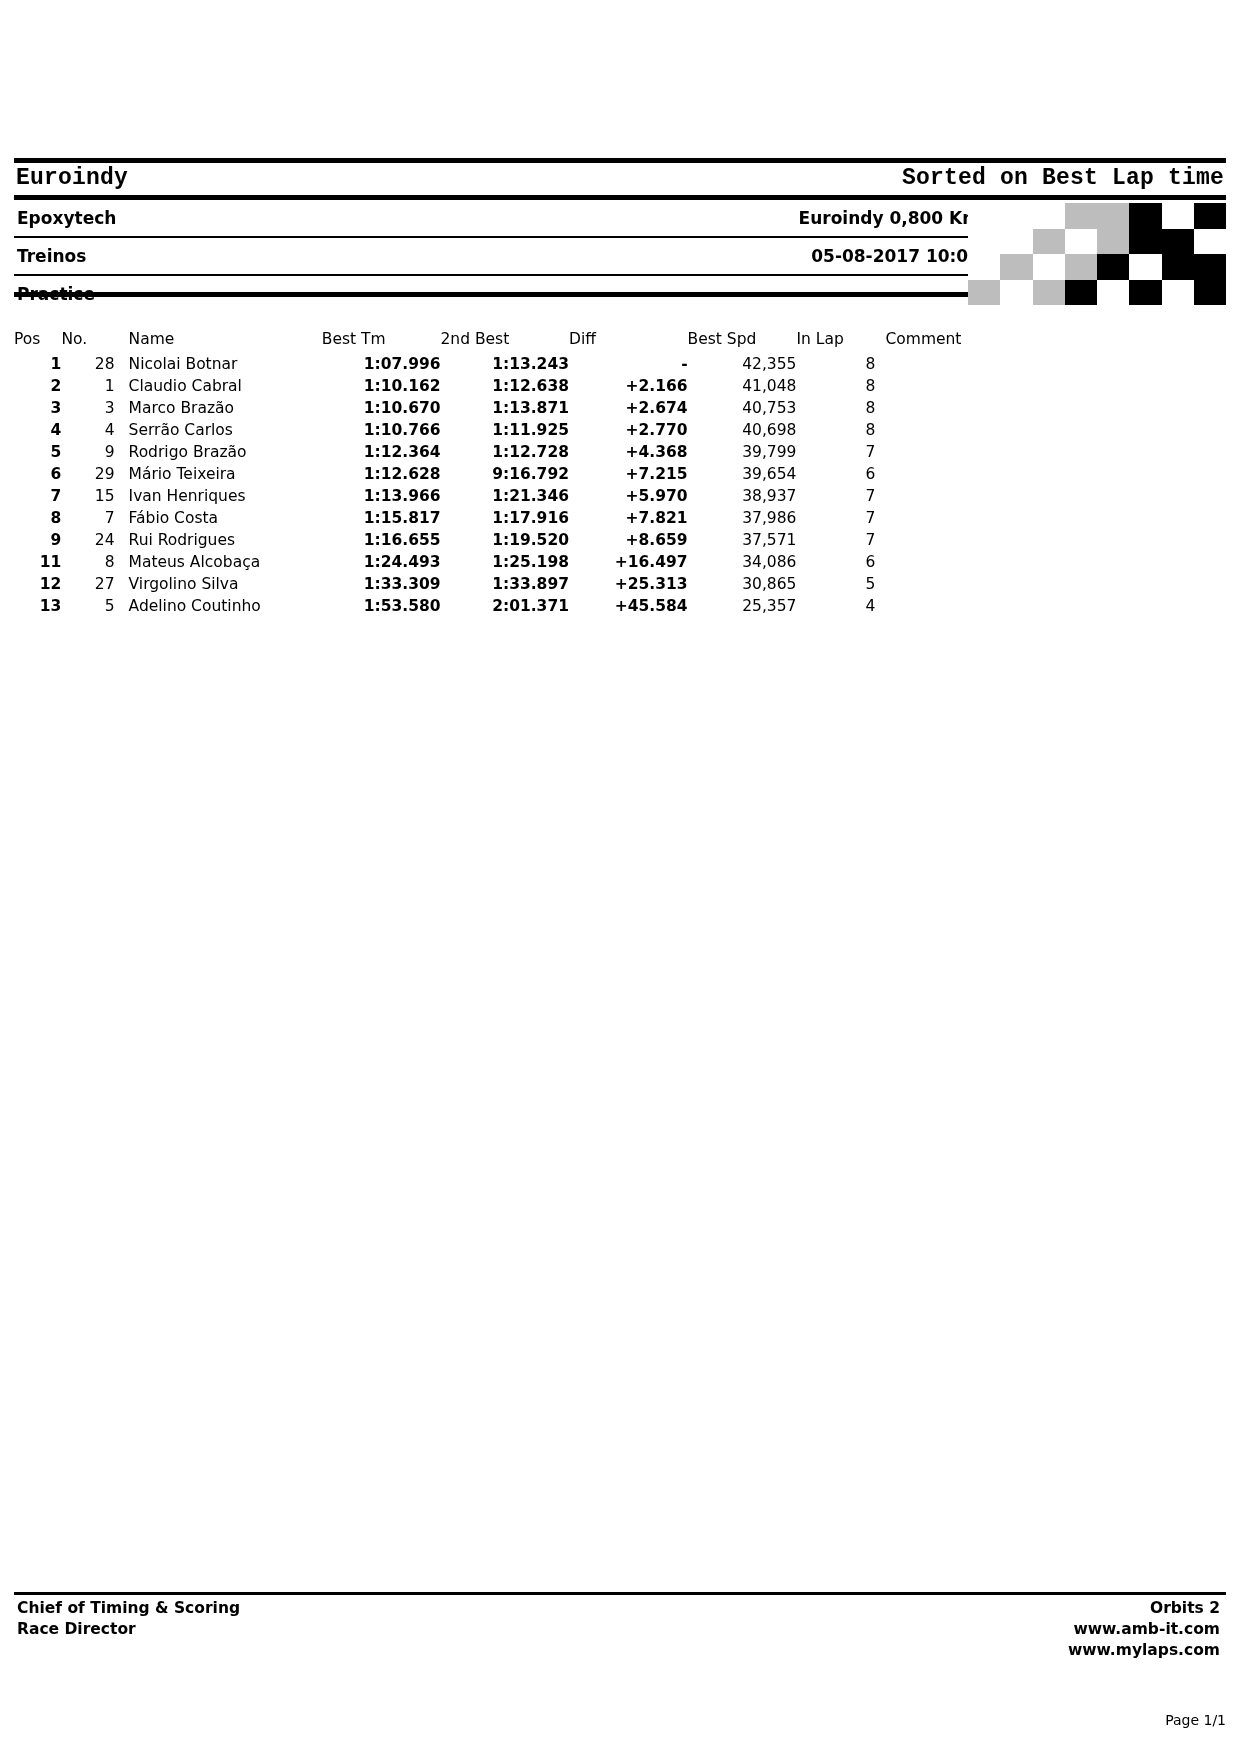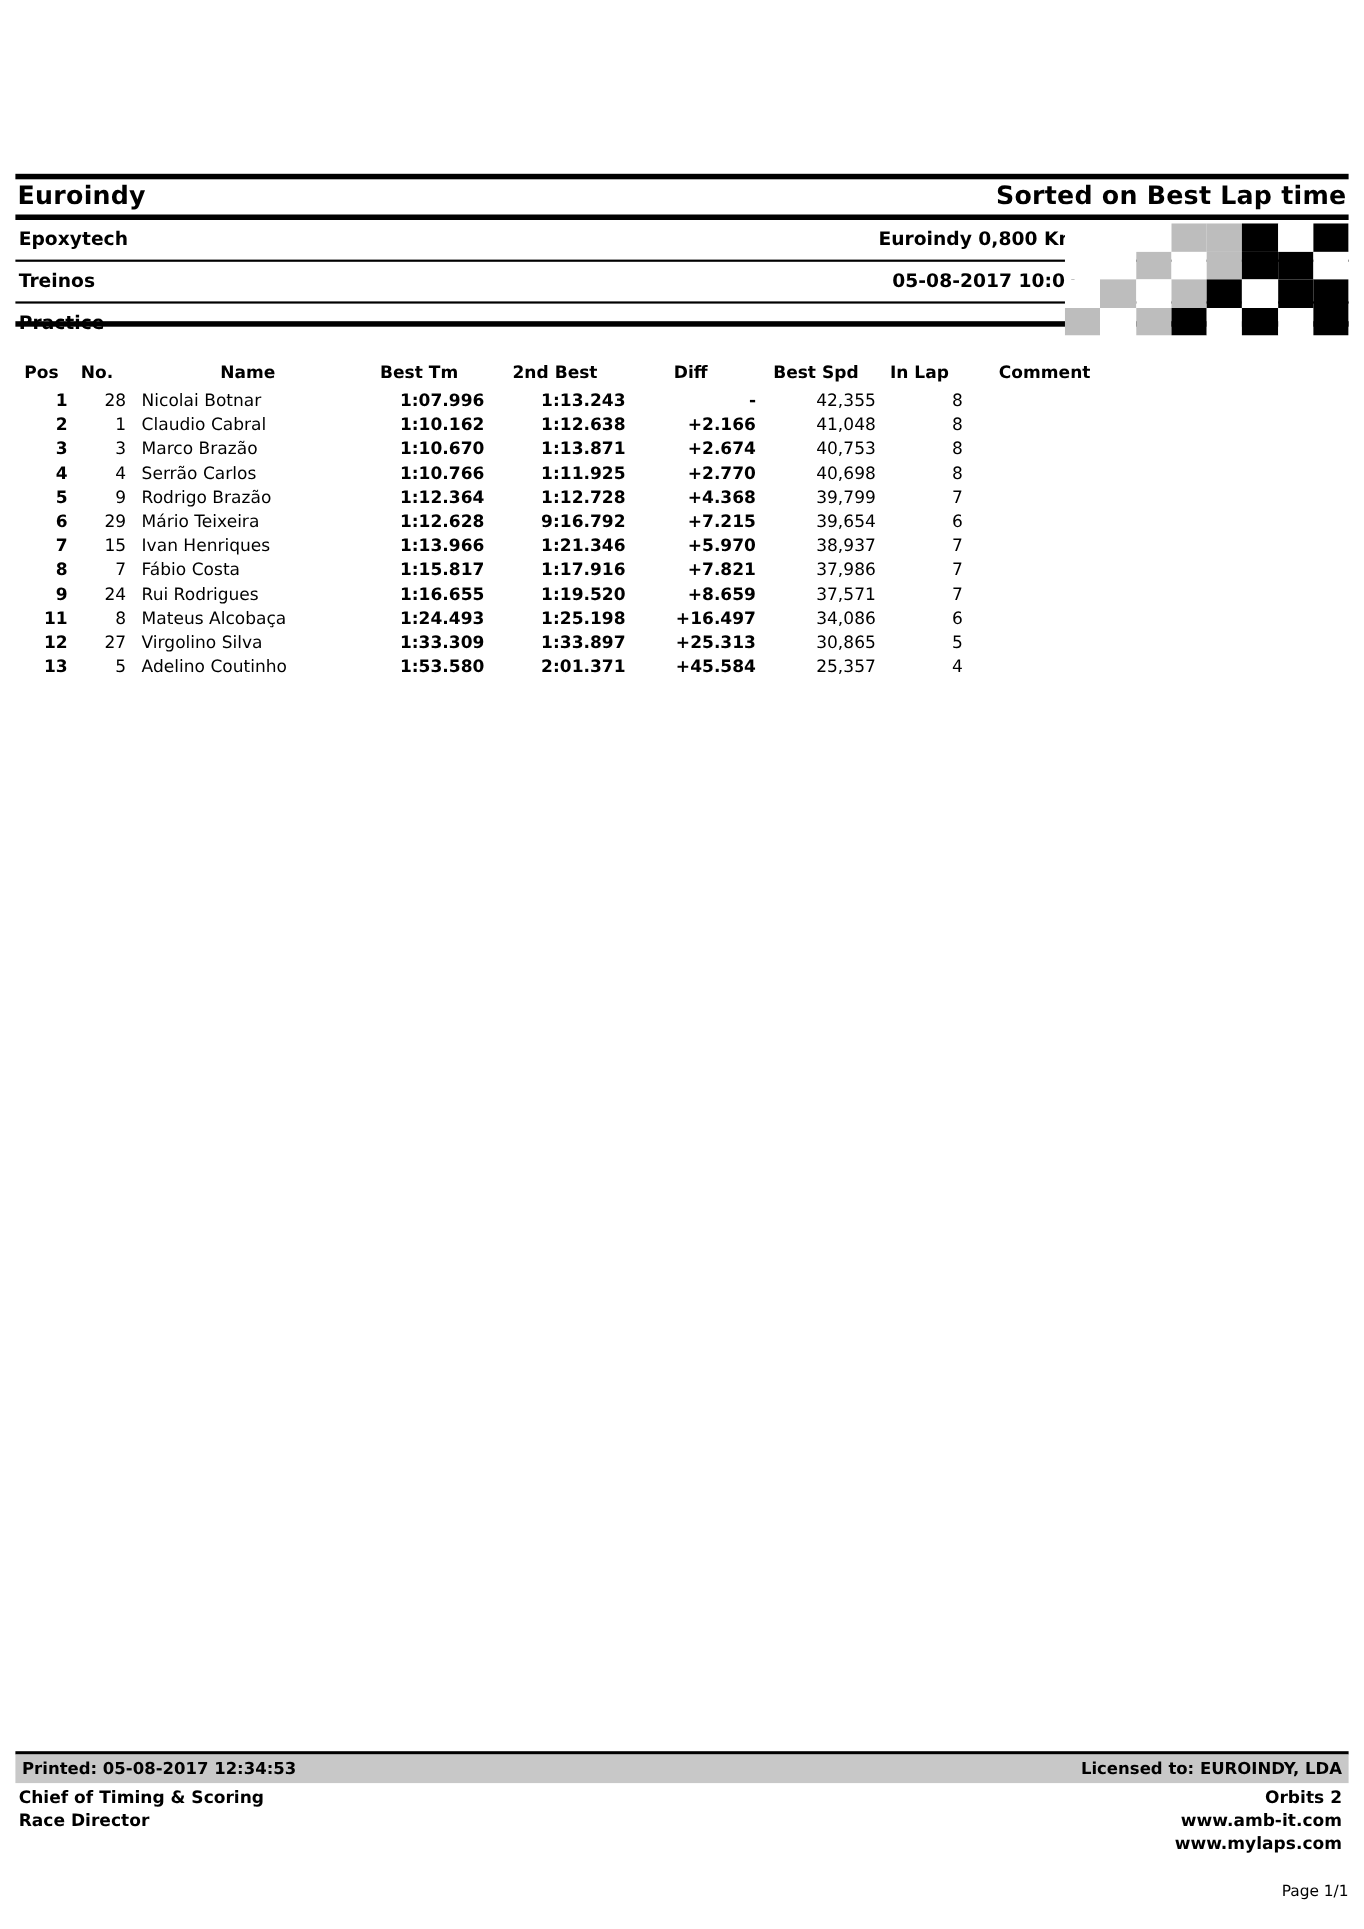--- a/index.html
+++ b/index.html
@@ -31,20 +31,21 @@
   .rule-thick {
     height: 5px;
     background: #000;
     width: 100%;
   }
   .title-row {
     display: flex;
     justify-content: space-between;
     align-items: flex-end;
     padding: 2px 2px 4px 2px;
+    font-family: Liberation Mono, monospace;
   }
   .title-left {
     font-size: 23px;
     font-weight: bold;
     letter-spacing: 0.2px;
   }
   .title-right {
     font-size: 23px;
     font-weight: bold;
     letter-spacing: 0.2px;
@@ -103,23 +104,23 @@
     top: 330px;
     width: 1212px;
   }
   table.results {
     border-collapse: collapse;
     width: 1000px;
     font-size: 15.5px;
   }
   table.results th {
     font-size: 15.5px;
-    font-weight: bold;
+    font-weight: normal;
     padding: 0 0 5px 0;
-    text-align: center;
+    text-align: left;
     white-space: nowrap;
     margin-top: 40px;
   }
   table.results td {
     padding: 2px 0 2px 0;
     white-space: nowrap;
     line-height: 18px;
   }
   .col-pos   { width: 48px;  text-align: right; }
   .col-no    { width: 54px;  text-align: right; }
@@ -405,24 +406,20 @@
             <td class="col-spd">25,357</td>
             <td class="col-inlap">4</td>
             <td class="col-comm"></td>
           </tr>
         </tbody>
     </table>
   </div>
 
   <div class="footer-wrap">
     <div class="footer-rule"></div>
-    <div class="footer-bar">
-      <div>Printed: 05-08-2017 12:34:53</div>
-      <div>Licensed to:  EUROINDY, LDA</div>
-    </div>
     <div class="footer-line">
       <div>Chief of Timing &amp; Scoring</div>
       <div>Orbits 2</div>
     </div>
     <div class="footer-line2">
       <div>Race Director</div>
       <div>www.amb-it.com</div>
     </div>
     <div class="footer-extra">www.mylaps.com</div>
   </div>

